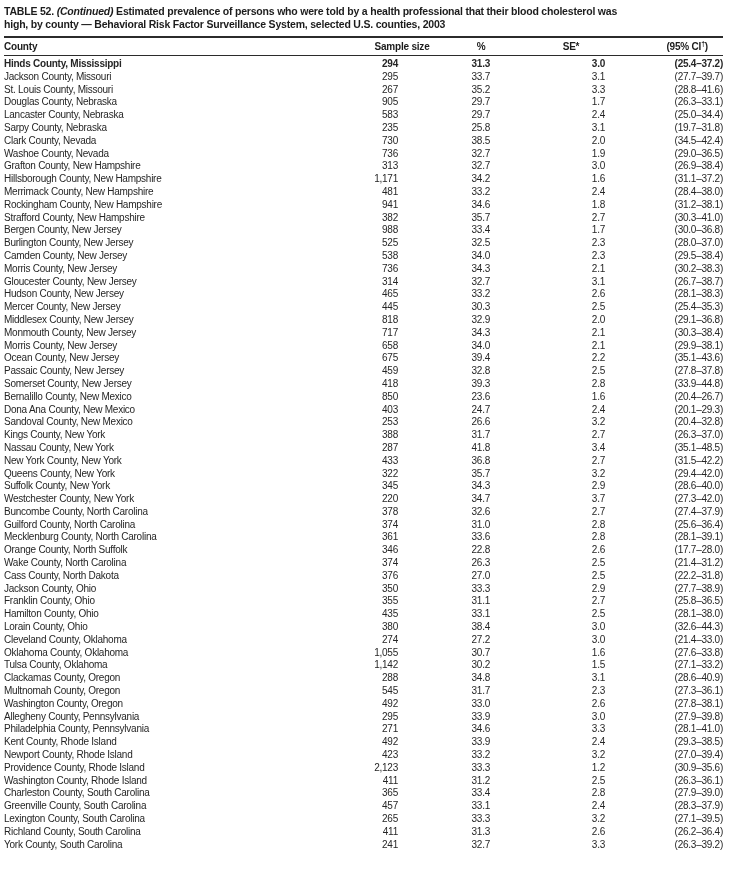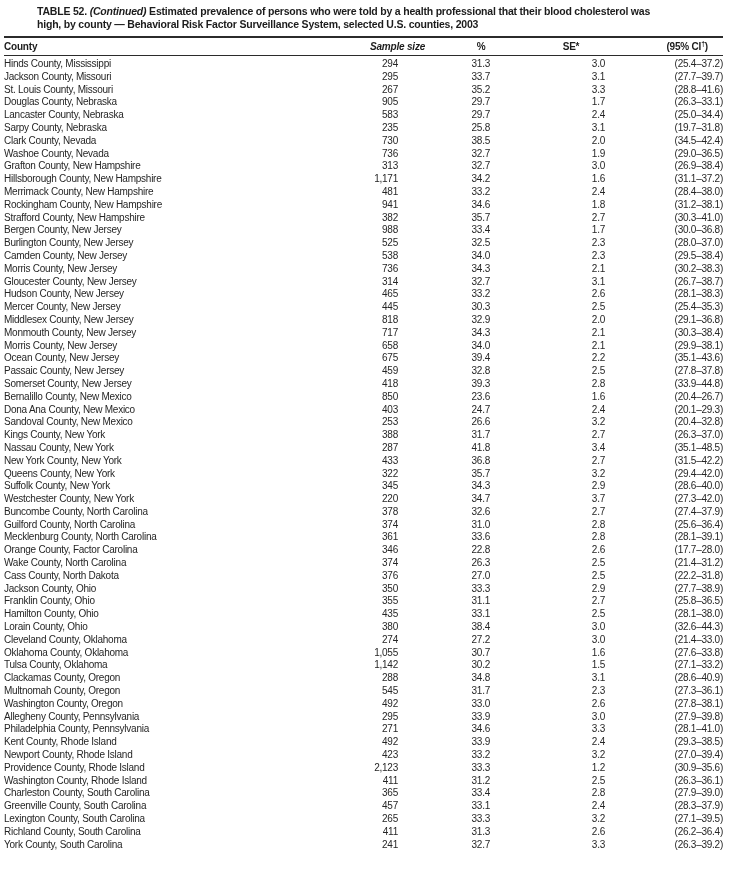--- a/index.html
+++ b/index.html
@@ -15,21 +15,21 @@
   .page { padding: 5px 8px 0 4px; }
   .title {
     font-weight: bold;
     font-size: 10.5px;
     line-height: 13px;
     letter-spacing: -0.2px;
     border-bottom: 2px solid #2b2b2b;
     padding-bottom: 5px;
     color: #1c1c1c;
   }
-  .title-line { white-space: nowrap; margin-left: 33px; }
+  .title-line { white-space: nowrap; }
   .italic { font-style: italic; }
   table.data-table {
     border-collapse: collapse;
     table-layout: fixed;
     width: 719px;
   }
   col.c-county { width: 320px; }
   col.c-n      { width: 110px; }
   col.c-pct    { width: 62px; }
   col.c-se     { width: 112px; }
@@ -37,36 +37,36 @@
   thead th {
     font-weight: bold;
     font-size: 10px;
     letter-spacing: -0.2px;
     border-bottom: 1px solid #2b2b2b;
     padding: 3px 0 3px 0;
     white-space: nowrap;
     color: #1c1c1c;
   }
   th.county { text-align: left; }
-  th.n   { text-align: left; padding-left: 46px; font-style: italic; }
+  th.n   { text-align: center; padding-left: 46px; }
   th.pct { text-align: center; padding-left: 32px; }
   th.se  { padding-left: 38px; }
   th.ci  { text-align: right;  padding-right: 15px; }
   th.ci sup { font-size: 7px; line-height: 0; }
   tbody td {
     font-size: 10px;
     line-height: 12.8px;
     height: 12.8px;
     padding: 0;
     letter-spacing: -0.25px;
     white-space: nowrap;
     overflow: hidden;
     color: #262626;
   }
-  tbody tr:first-child td { padding-top: 2px; }
+  tbody tr:first-child td { padding-top: 2px; font-weight: bold; }
   td.county { text-align: left; }
   td.n   { text-align: right; padding-right: 36px; }
   td.pct { text-align: right; padding-right: 6px; }
   td.se  { text-align: right; padding-right: 3px; }
   td.ci  { text-align: right; padding-right: 0; }
 </style>
 </head>
 <body>
 
 <div class="page">
@@ -354,21 +354,21 @@
     <td class="ci">(25.6–36.4)</td>
   </tr>
         <tr>
     <td class="county">Mecklenburg County, North Carolina</td>
     <td class="n">361</td>
     <td class="pct">33.6</td>
     <td class="se">2.8</td>
     <td class="ci">(28.1–39.1)</td>
   </tr>
         <tr>
-    <td class="county">Orange County, Factor Carolina</td>
+    <td class="county">Orange County, North Suffolk</td>
     <td class="n">346</td>
     <td class="pct">22.8</td>
     <td class="se">2.6</td>
     <td class="ci">(17.7–28.0)</td>
   </tr>
         <tr>
     <td class="county">Wake County, North Carolina</td>
     <td class="n">374</td>
     <td class="pct">26.3</td>
     <td class="se">2.5</td>

